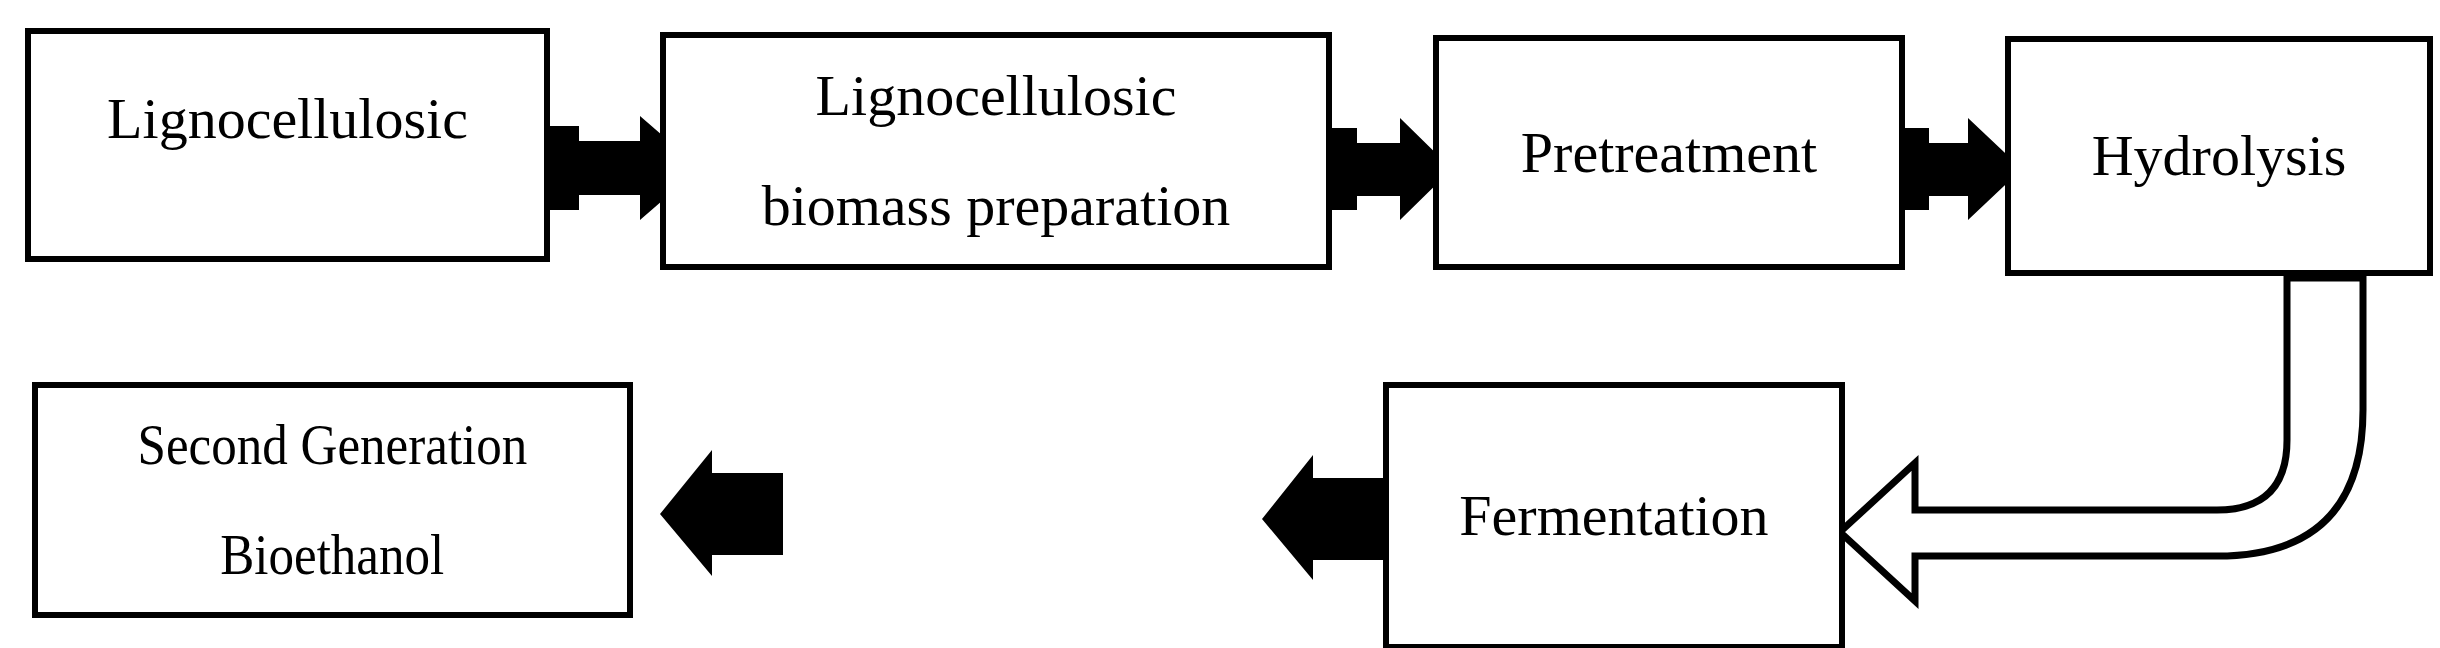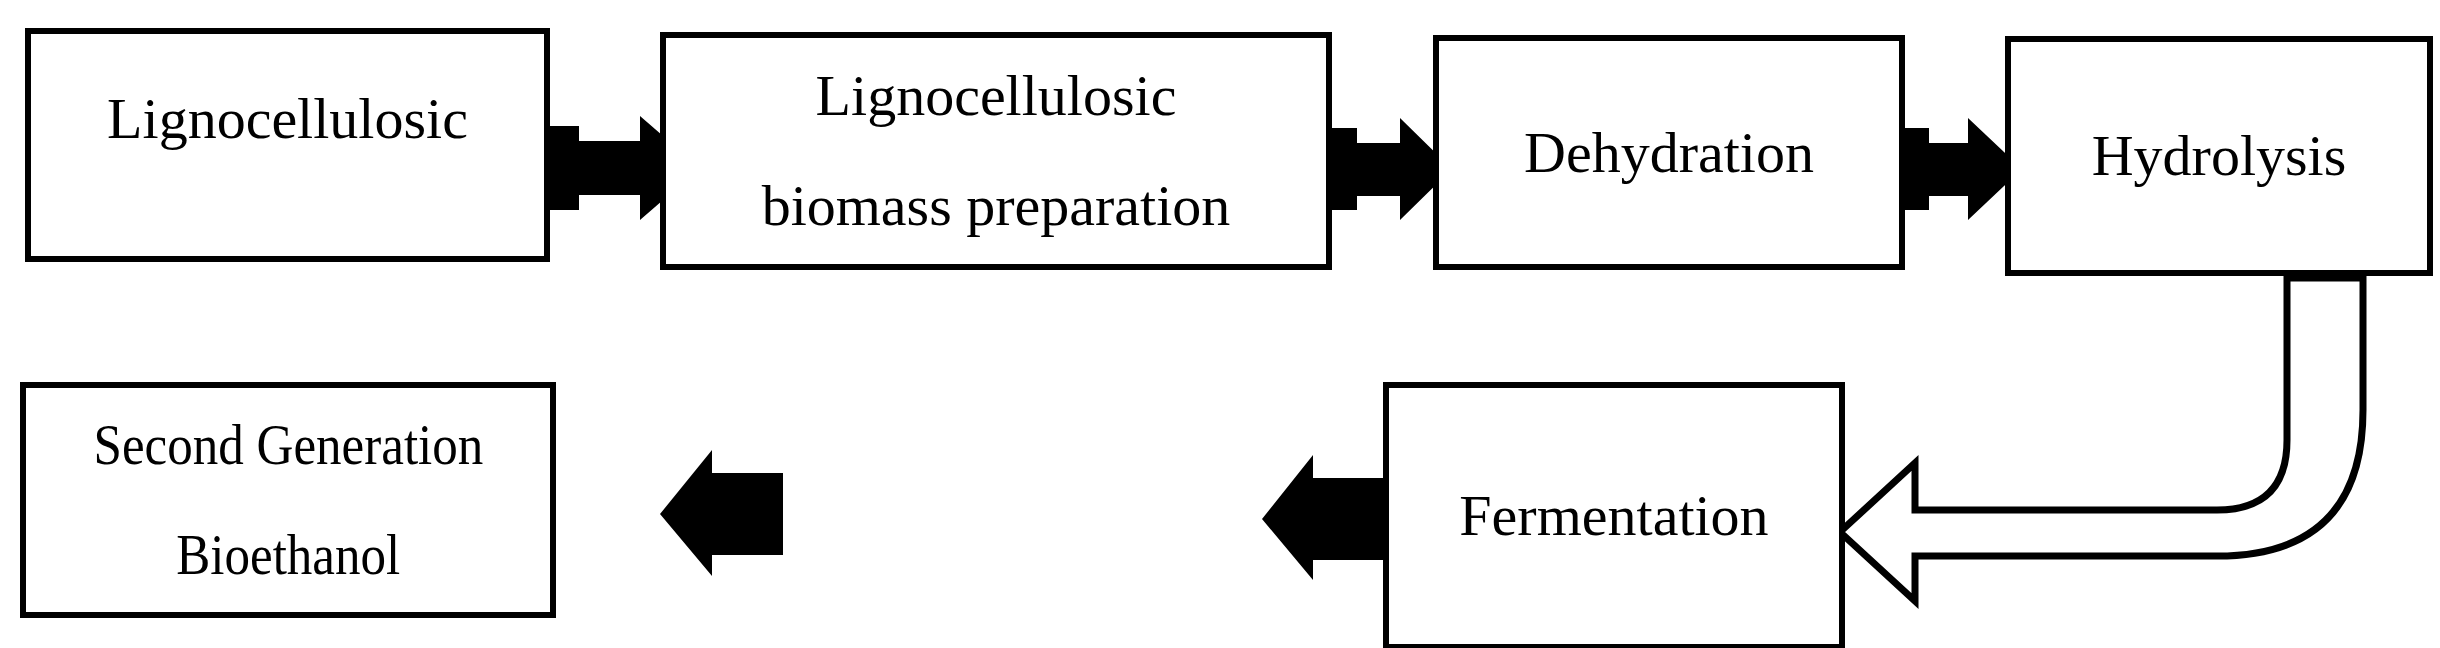--- a/index.html
+++ b/index.html
@@ -70,28 +70,28 @@
   <div class="node two-line" style="left:25px; top:28px; width:525px; height:234px;">
     <span class="line">Lignocellulosic</span>
   </div>
 
   <div class="node two-line" style="left:660px; top:32px; width:672px; height:238px;">
     <span class="line">Lignocellulosic</span>
     <span class="line">biomass preparation</span>
   </div>
 
   <div class="node" style="left:1433px; top:35px; width:472px; height:235px;">
-    <span class="line">Dehydration</span>
+    <span class="line">Pretreatment</span>
   </div>
 
   <div class="node" style="left:2005px; top:36px; width:428px; height:240px;">
     <span class="line">Hydrolysis</span>
   </div>
 
-  <div class="node two-line narrow" style="left:20px; top:382px; width:536px; height:236px;">
+  <div class="node two-line narrow" style="left:32px; top:382px; width:601px; height:236px;">
     <span class="line">Second Generation</span>
     <span class="line">Bioethanol</span>
   </div>
 
 
   <div class="node" style="left:1383px; top:382px; width:462px; height:268px;">
     <span class="line">Fermentation</span>
   </div>
 
   <svg class="overlay" viewBox="0 0 2440 648">

